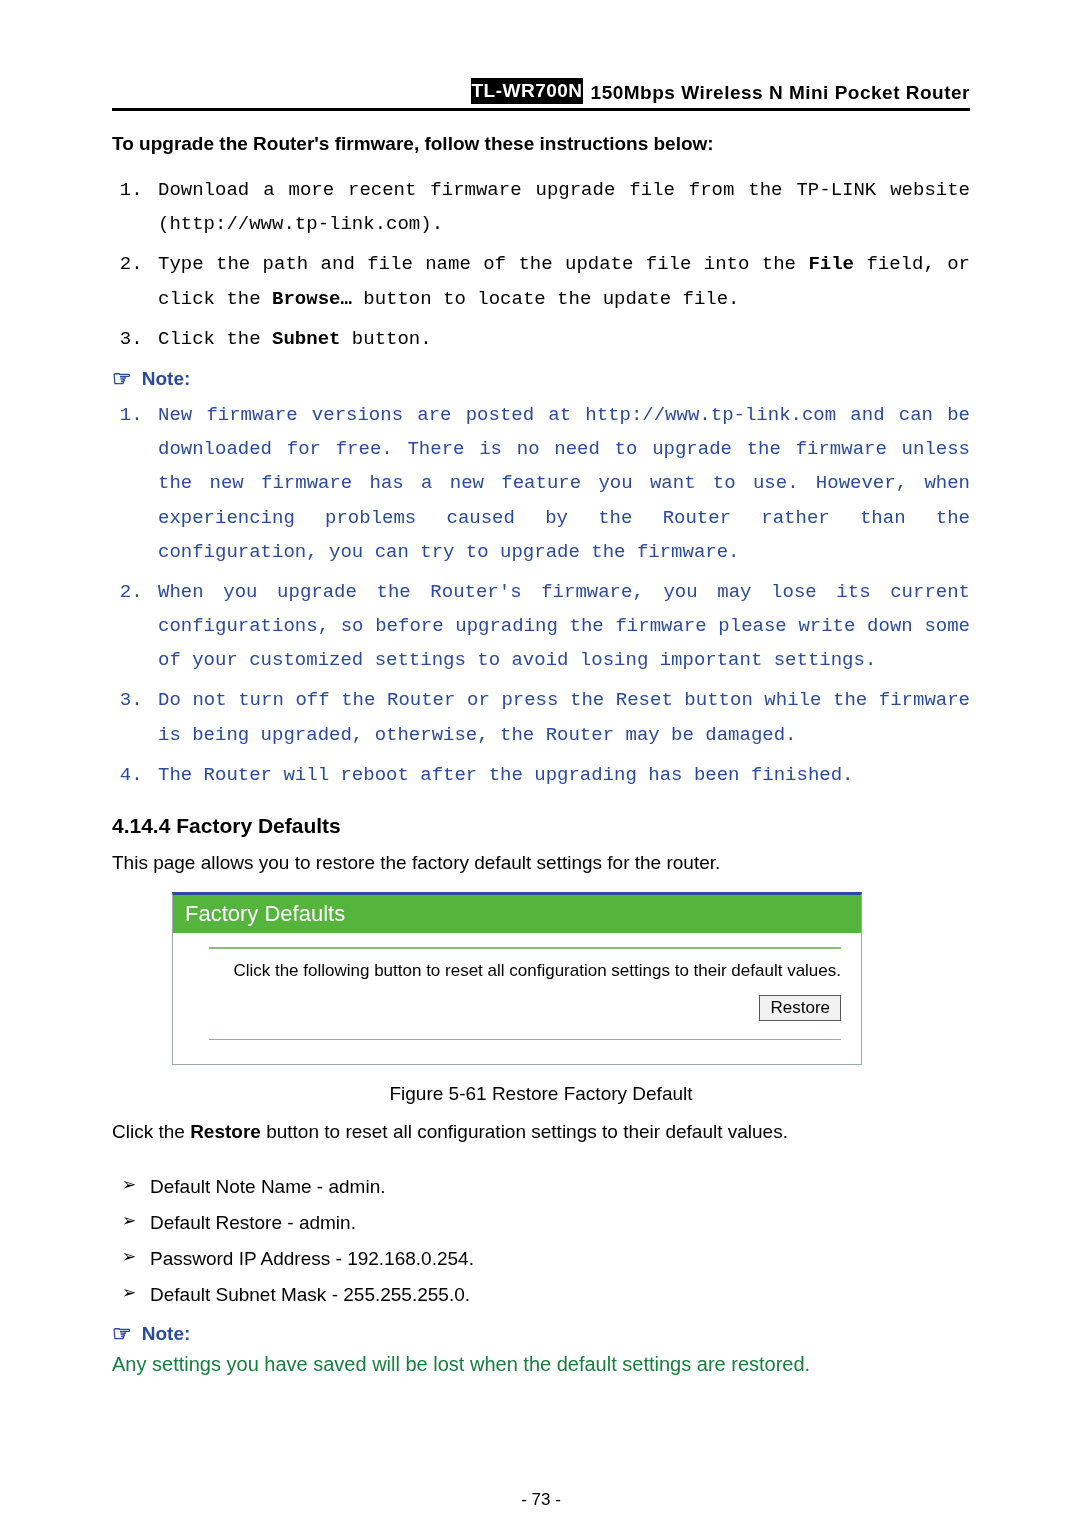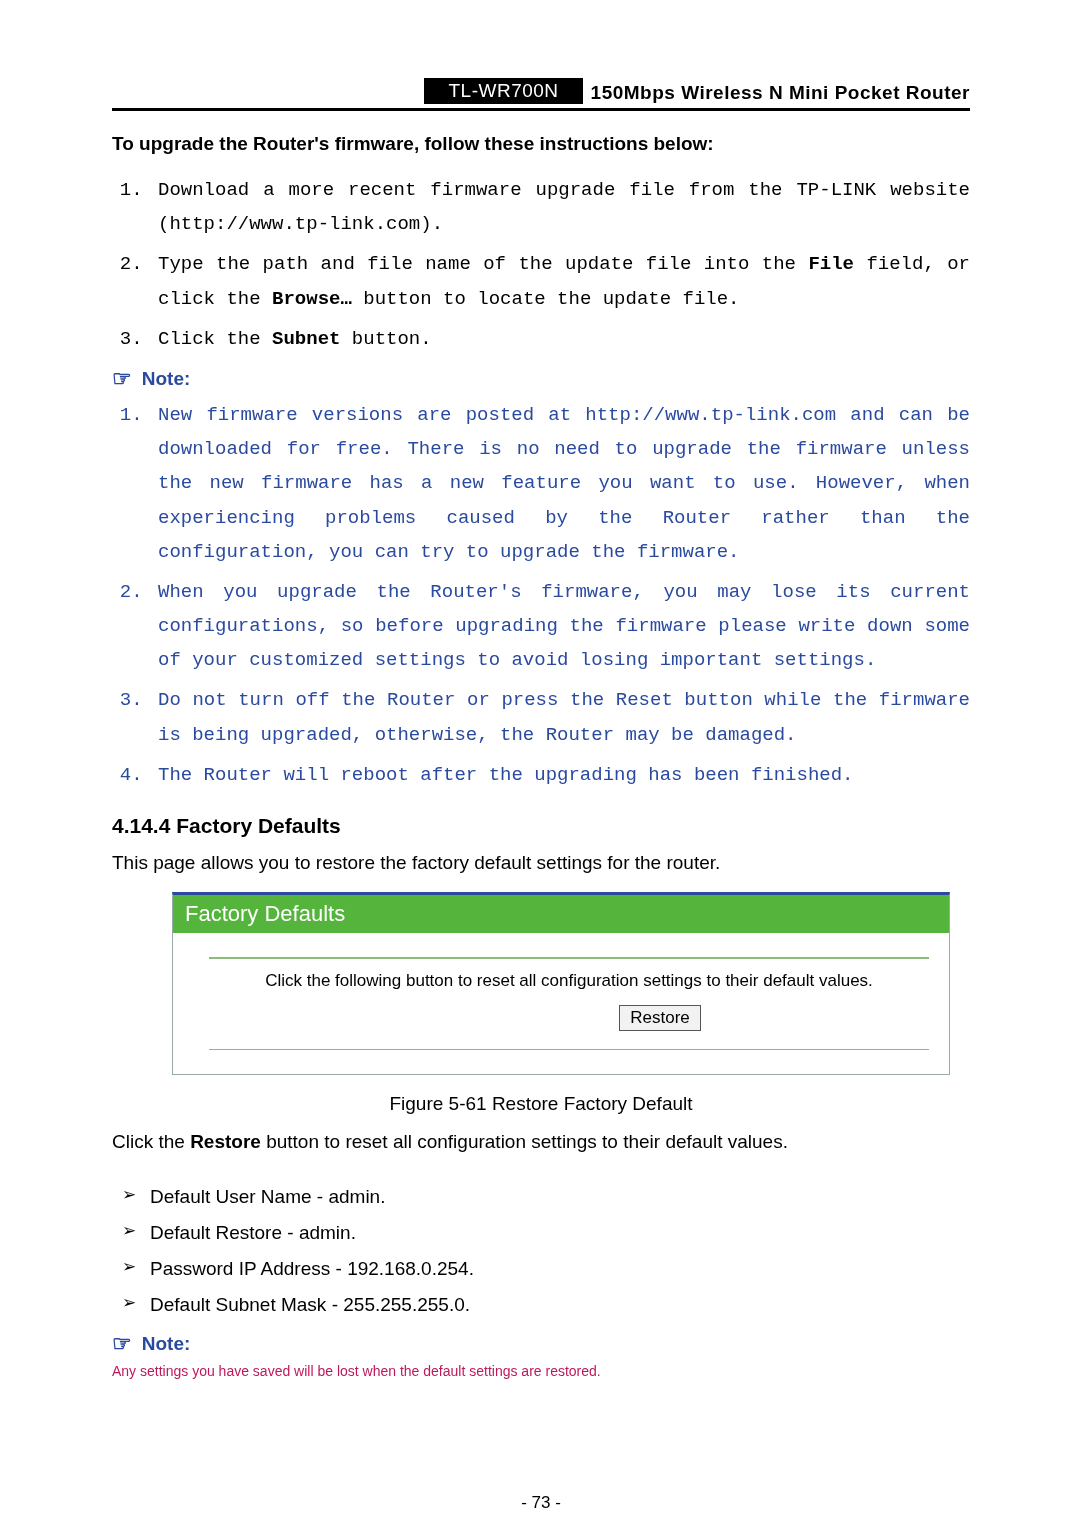--- a/index.html
+++ b/index.html
@@ -16,22 +16,22 @@
   .header-row {
     display: flex;
     justify-content: flex-end;
     align-items: flex-end;
     gap: 8px;
     margin-bottom: 4px;
   }
   .header-model {
     background: #000;
     color: #fff;
-    font-weight: normal;
-    padding: 2px 24px;
+    font-weight: bold;
+    padding: 2px 0;
     font-size: 19px;
     letter-spacing: 0.5px;
   }
   .header-desc {
     font-weight: bold;
     font-size: 19px;
     letter-spacing: 0.5px;
   }
   .header-rule {
     border: 0;
@@ -81,40 +81,40 @@
     font-size: 21px;
     margin: 22px 0 14px 0;
   }
   .plain {
     font-size: 19px;
     margin: 0 0 18px 0;
   }
   
   .ui-figure {
     margin: 0 0 16px 60px;
-    width: 778px;
+    width: 690px;
     border: 1px solid #9aa;
     border-top: 3px solid #2a4aa0;
     background: #fff;
     box-sizing: border-box;
   }
   .ui-bar {
     background: #55b43c; 
     color: #fff;
     font-size: 22px;
     padding: 6px 12px;
     font-family: Arial, sans-serif;
   }
   .ui-bar-rule {
     border-top: 2px solid #88be77;
     margin: 6px 0 12px 0;
   }
   .ui-body {
-    padding: 18px 20px 24px 36px;
-    text-align: center;
+    padding: 8px 20px 24px 36px;
+    text-align: right;
   }
   .ui-text {
     font-size: 17px;
     margin: 12px 0 14px 0;
   }
   .ui-button {
     display: inline-block;
     border: 1px solid #555;
     padding: 2px 10px;
     font-size: 17px;
@@ -142,22 +142,22 @@
     position: relative;
   }
   ul.arrow > li::before {
     content: "➢";
     position: absolute;
     left: 0;
     top: 0;
     font-size: 17px;
   }
   .blue-text {
-    color: #be185d;
-    font-size: 14px;
+    color: #15803d;
+    font-size: 20px;
     margin: 6px 0 0 0;
   }
   .page-number {
     text-align: center;
     font-size: 17px;
     margin-top: 114px;
   }
   b { font-weight: bold; }
 </style>
 </head>
@@ -212,21 +212,21 @@
     </div>
   </div>
 
   <p class="caption">Figure 5-61 Restore Factory Default</p>
 
   <p class="plain" style="margin-bottom:26px;">
     <span>Click the </span><b>Restore</b><span> button to reset all configuration settings to their default values.</span>
   </p>
 
   <ul class="arrow">
-    <li>Default User Name - admin.</li>
+    <li>Default Note Name - admin.</li>
     <li>Default Restore - admin.</li>
     <li>Password IP Address - 192.168.0.254.</li>
     <li>Default Subnet Mask - 255.255.255.0.</li>
   </ul>
 
   <div class="note-line">
     <span class="hand-icon">☞</span>
     <span>Note:</span>
   </div>
 

